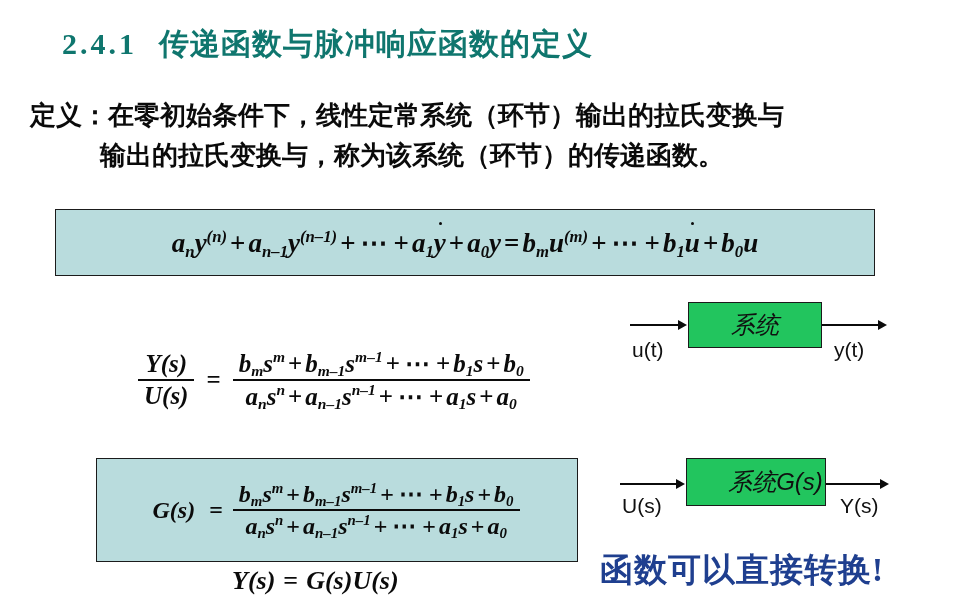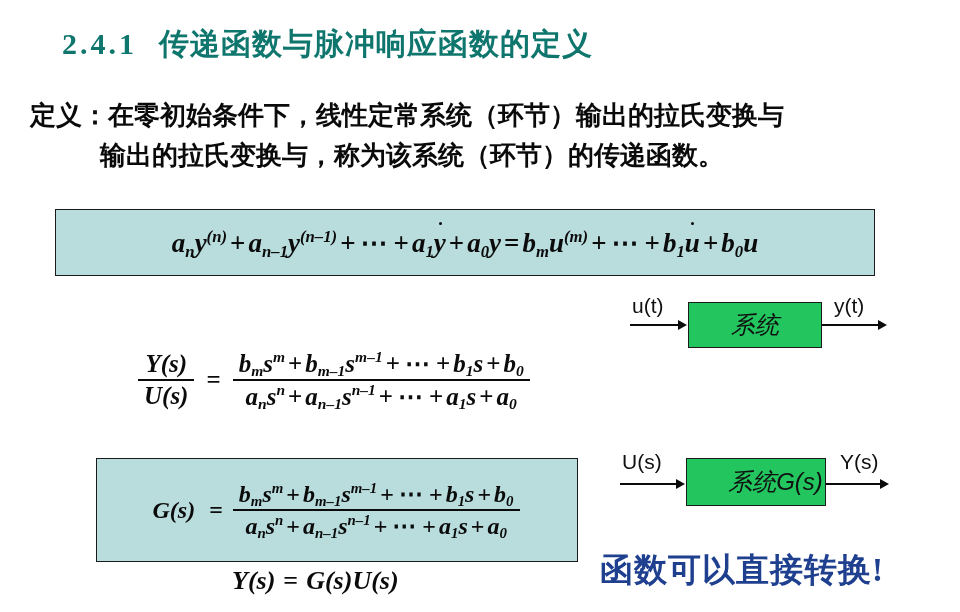--- a/index.html
+++ b/index.html
@@ -129,20 +129,21 @@
     border-top:5px solid transparent;
     border-bottom:5px solid transparent;
     border-left:9px solid #0b0b0b;
   }
   .bd-label {
     position:absolute;
     font-family:"Liberation Sans", sans-serif;
     font-size:21px;
     color:#101010;
     white-space:nowrap;
+    margin-top:44px;
   }
 
   #diagram-time { left:0; top:0; }
   #diagram-time .bd-box   { left:688px; top:302px; width:134px; height:46px; }
   #diagram-time .in-line  { left:630px; top:324px; width:50px; }
   #diagram-time .in-arrow { left:678px; top:320px; }
   #diagram-time .out-line { left:822px; top:324px; width:58px; }
   #diagram-time .out-arrow{ left:878px; top:320px; }
   #diagram-time .in-label { left:632px; top:294px; }
   #diagram-time .out-label{ left:834px; top:294px; }

